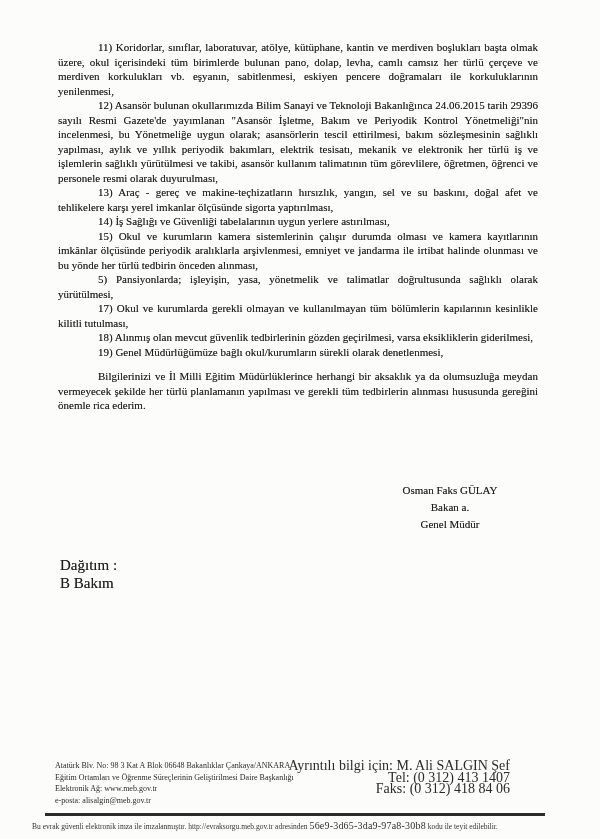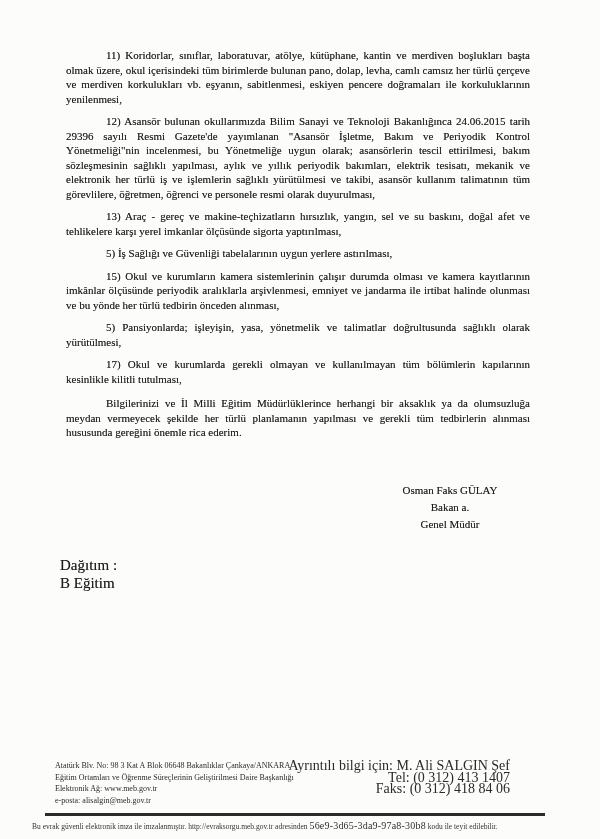--- a/index.html
+++ b/index.html
@@ -22,21 +22,21 @@
     position: absolute;
     top: 40px;
     left: 58px;
     width: 480px;
     font-size: 11px;
     line-height: 14.5px;
     text-align: justify;
     text-shadow: 0 0 0.45px rgba(20,20,20,0.55);
   }
   .body-text p {
-    margin: 8px;
+    margin: 0;
     text-indent: 40px;
   }
   .body-text p.closing {
     margin-top: 10px;
   }
   
   .signature {
     position: absolute;
     top: 482px;
     left: 370px;
@@ -99,36 +99,38 @@
 </style>
 </head>
 <body>
 
 <div class="page">
 
   <main class="body-text">
     <p>11) Koridorlar, sınıflar, laboratuvar, atölye, kütüphane, kantin ve merdiven boşlukları başta olmak üzere, okul içerisindeki tüm birimlerde bulunan pano, dolap, levha, camlı camsız her türlü çerçeve ve merdiven korkulukları vb. eşyanın, sabitlenmesi, eskiyen pencere doğramaları ile korkuluklarının yenilenmesi,</p>
     <p>12) Asansör bulunan okullarımızda Bilim Sanayi ve Teknoloji Bakanlığınca 24.06.2015 tarih 29396 sayılı Resmi Gazete'de yayımlanan "Asansör İşletme, Bakım ve Periyodik Kontrol Yönetmeliği"nin incelenmesi, bu Yönetmeliğe uygun olarak; asansörlerin tescil ettirilmesi, bakım sözleşmesinin sağlıklı yapılması, aylık ve yıllık periyodik bakımları, elektrik tesisatı, mekanik ve elektronik her türlü iş ve işlemlerin sağlıklı yürütülmesi ve takibi, asansör kullanım talimatının tüm görevlilere, öğretmen, öğrenci ve personele resmi olarak duyurulması,</p>
     <p>13) Araç - gereç ve makine-teçhizatların hırsızlık, yangın, sel ve su baskını, doğal afet ve tehlikelere karşı yerel imkanlar ölçüsünde sigorta yaptırılması,</p>
-    <p>5) İş Sağlığı ve Güvenliği tabelalarının uygun yerlere astırılması,</p>
+    <p>14) İş Sağlığı ve Güvenliği tabelalarının uygun yerlere astırılması,</p>
     <p>15) Okul ve kurumların kamera sistemlerinin çalışır durumda olması ve kamera kayıtlarının imkânlar ölçüsünde periyodik aralıklarla arşivlenmesi, emniyet ve jandarma ile irtibat halinde olunması ve bu yönde her türlü tedbirin önceden alınması,</p>
     <p>5) Pansiyonlarda; işleyişin, yasa, yönetmelik ve talimatlar doğrultusunda sağlıklı olarak yürütülmesi,</p>
     <p>17) Okul ve kurumlarda gerekli olmayan ve kullanılmayan tüm bölümlerin kapılarının kesinlikle kilitli tutulması,</p>
+    <p>18) Alınmış olan mevcut güvenlik tedbirlerinin gözden geçirilmesi, varsa eksikliklerin giderilmesi,</p>
+    <p>19) Genel Müdürlüğümüze bağlı okul/kurumların sürekli olarak denetlenmesi,</p>
     <p class="closing">Bilgilerinizi ve İl Milli Eğitim Müdürlüklerince herhangi bir aksaklık ya da olumsuzluğa meydan vermeyecek şekilde her türlü planlamanın yapılması ve gerekli tüm tedbirlerin alınması hususunda gereğini önemle rica ederim.</p>
   </main>
 
   <section class="signature">
     <div>Osman Faks GÜLAY</div>
     <div>Bakan a.</div>
     <div>Genel Müdür</div>
   </section>
 
   <section class="distribution">
     <div>Dağıtım :</div>
-    <div>B Eğitim</div>
+    <div>B Bakım</div>
   </section>
 
   <footer>
     <div class="footer-left">
       <div>Atatürk Blv. No: 98 3 Kat A Blok 06648 Bakanlıklar Çankaya/ANKARA</div>
       <div>Eğitim Ortamları ve Öğrenme Süreçlerinin Geliştirilmesi Daire Başkanlığı</div>
       <div>Elektronik Ağ: www.meb.gov.tr</div>
       <div>e-posta: alisalgin@meb.gov.tr</div>
     </div>
     <div class="footer-right">

